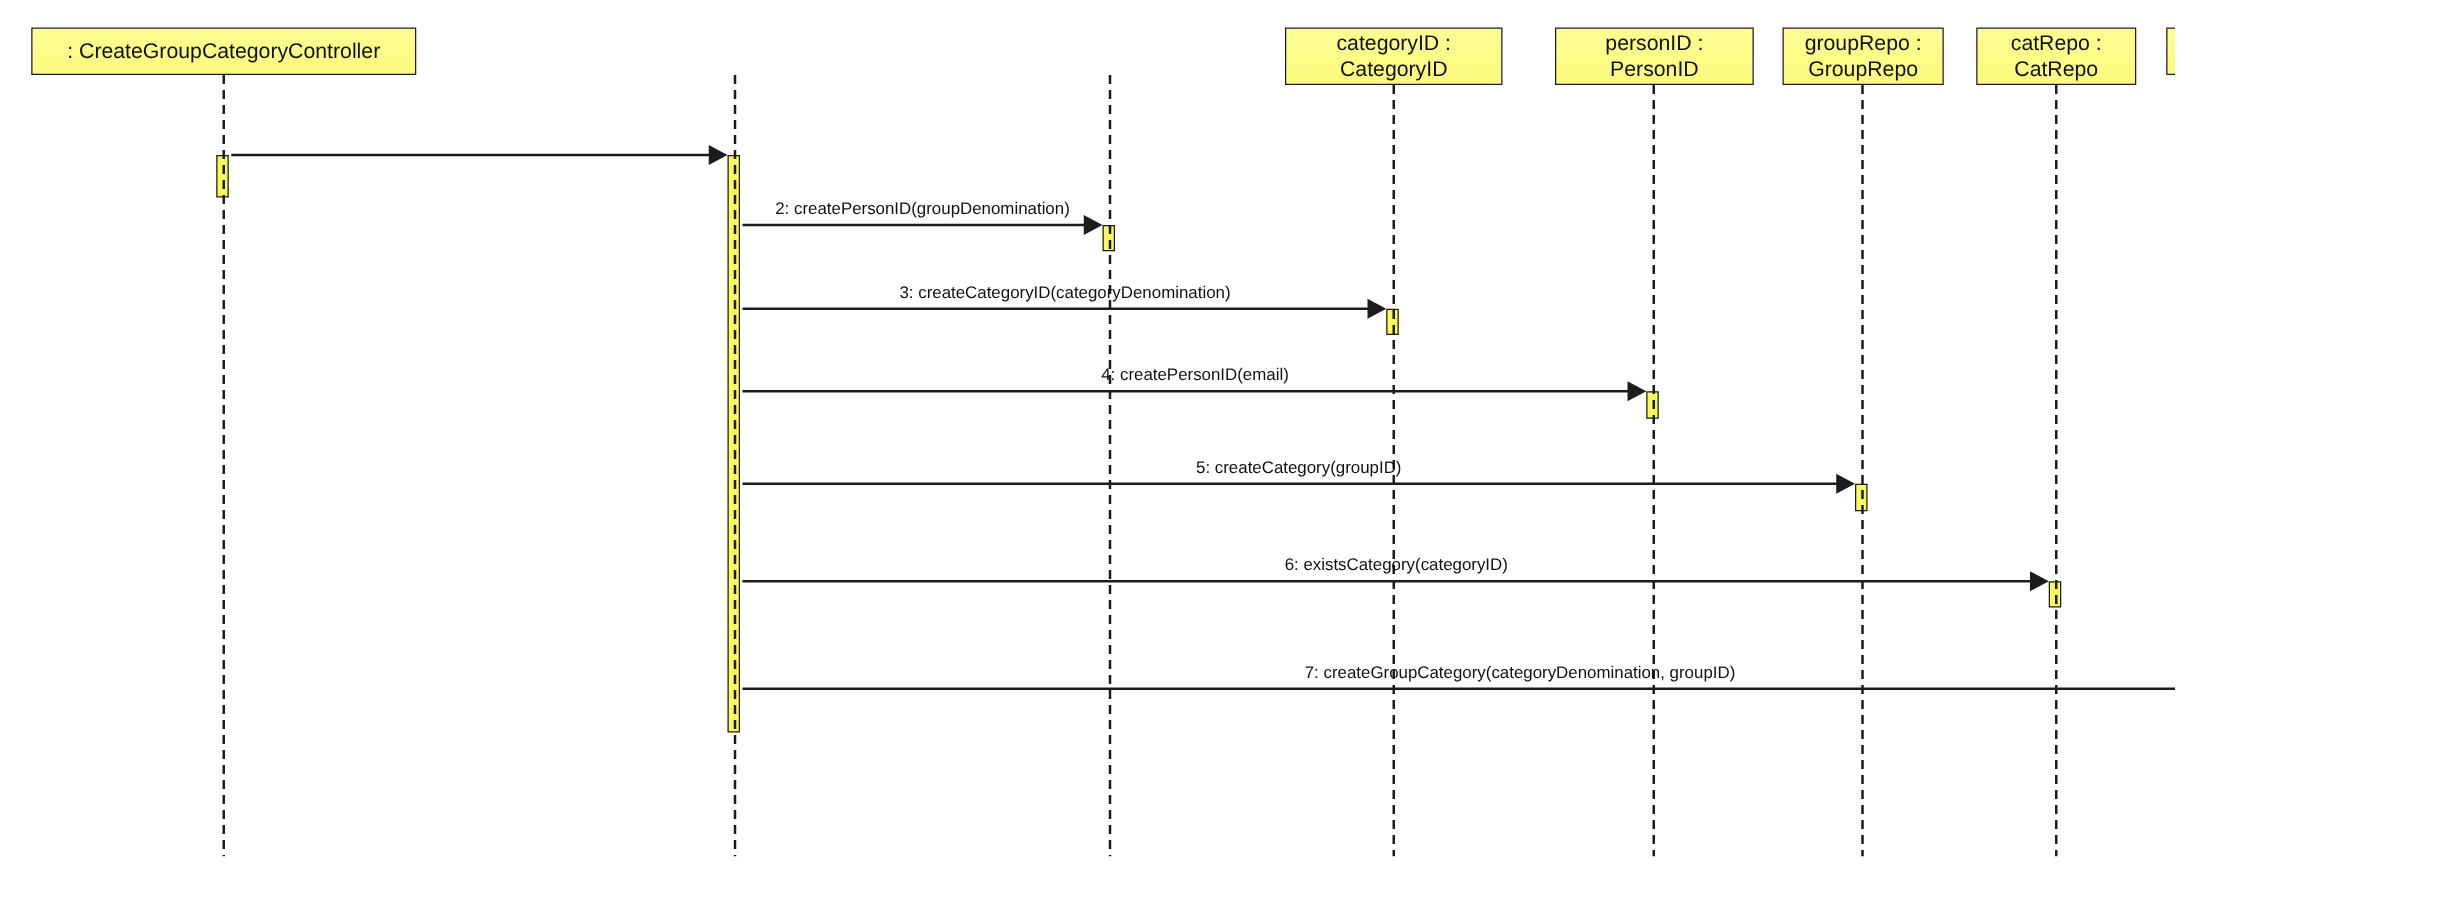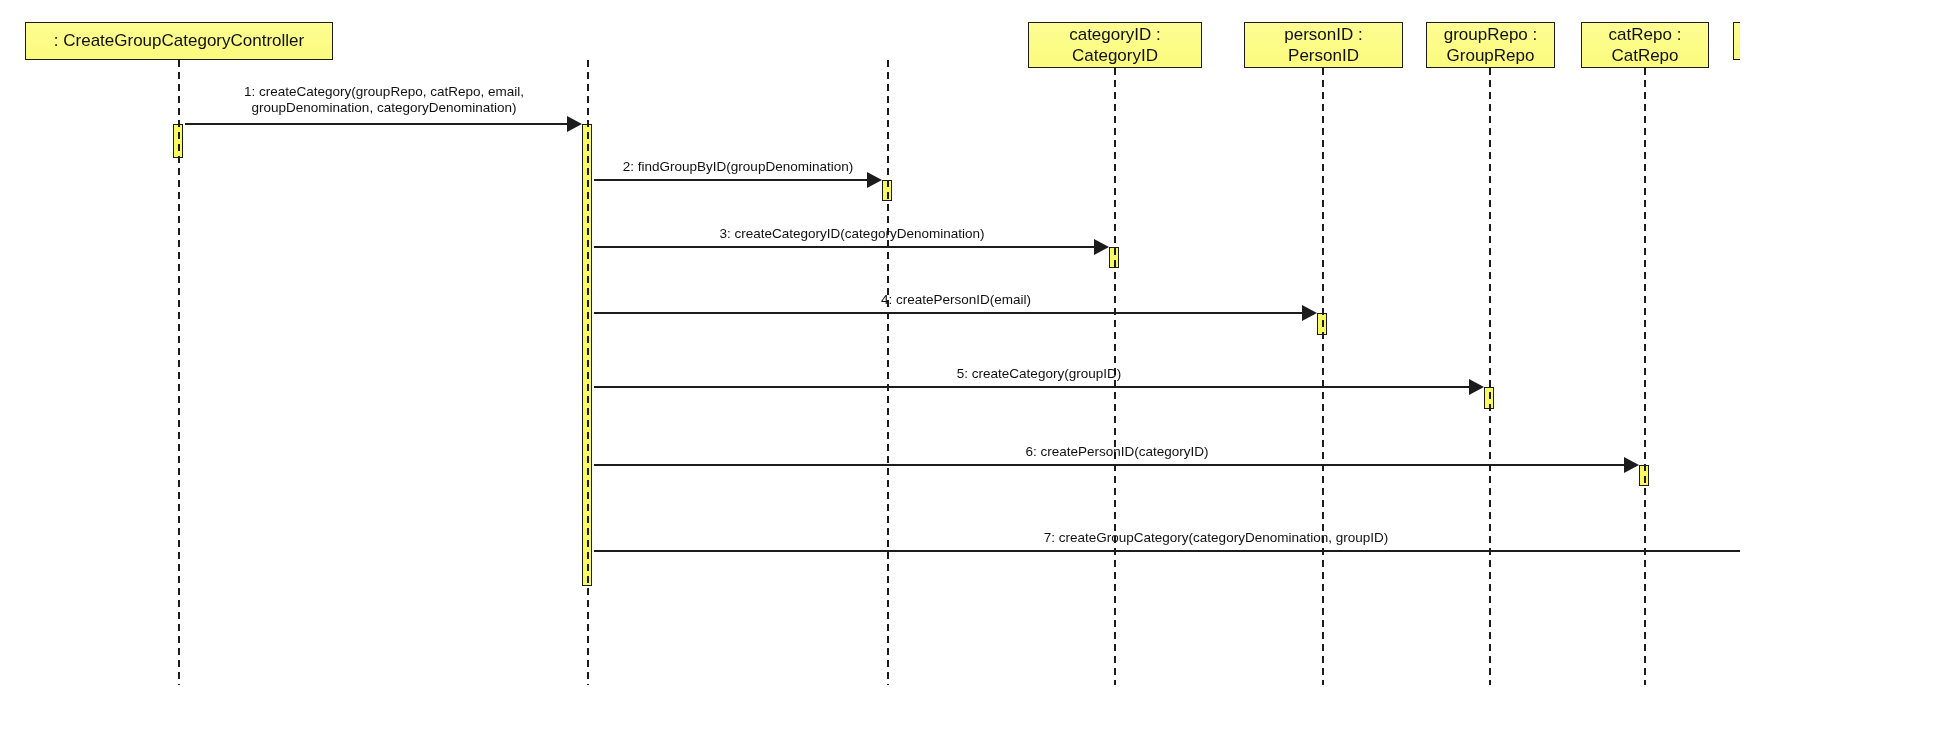--- a/index.html
+++ b/index.html
@@ -61,42 +61,40 @@
   <div class="head" style="left:1244px;width:159px;height:46px">personID :
 PersonID</div>
   <div class="head" style="left:1028px;width:174px;height:46px">categoryID :
 CategoryID</div>
   <div class="head" style="left:1426px;width:129px;height:46px">groupRepo :
 GroupRepo</div>
   <div class="head" style="left:1733px;width:222px;height:38px">category : Category</div>
   <div class="head" style="left:1581px;width:128px;height:46px">catRepo :
 CatRepo</div>
 
-  <div class="msg-label" style="left:384px;top:84px">1: createCategory(groupRepo, catRepo, email,
-groupDenomination, categoryDenomination)</div>
   <div class="msg-line" style="left:185px;top:123px;width:385px"></div>
   <div class="msg-head" style="left:567px;top:116px"></div>
 
-  <div class="msg-label" style="left:738px;top:159px">2: findGroupByID(groupDenomination)</div>
+  <div class="msg-label" style="left:738px;top:159px">2: createPersonID(groupDenomination)</div>
   <div class="msg-line" style="left:594px;top:179px;width:276px"></div>
   <div class="msg-head" style="left:867px;top:172px"></div>
 
   <div class="msg-label" style="left:852px;top:226px">3: createCategoryID(categoryDenomination)</div>
   <div class="msg-line" style="left:594px;top:246px;width:503px"></div>
   <div class="msg-head" style="left:1094px;top:239px"></div>
 
   <div class="msg-label" style="left:956px;top:292px">4: createPersonID(email)</div>
   <div class="msg-line" style="left:594px;top:312px;width:711px"></div>
   <div class="msg-head" style="left:1302px;top:305px"></div>
 
   <div class="msg-label" style="left:1039px;top:366px">5: createCategory(groupID)</div>
   <div class="msg-line" style="left:594px;top:386px;width:878px"></div>
   <div class="msg-head" style="left:1469px;top:379px"></div>
 
-  <div class="msg-label" style="left:1117px;top:444px">6: createPersonID(categoryID)</div>
+  <div class="msg-label" style="left:1117px;top:444px">6: existsCategory(categoryID)</div>
   <div class="msg-line" style="left:594px;top:464px;width:1033px"></div>
   <div class="msg-head" style="left:1624px;top:457px"></div>
 
   <div class="msg-label" style="left:1216px;top:530px">7: createGroupCategory(categoryDenomination, groupID)</div>
   <div class="msg-line" style="left:594px;top:550px;width:1232px"></div>
   <div class="msg-head" style="left:1823px;top:543px"></div>
 
 </div>
 
 </body></html>

